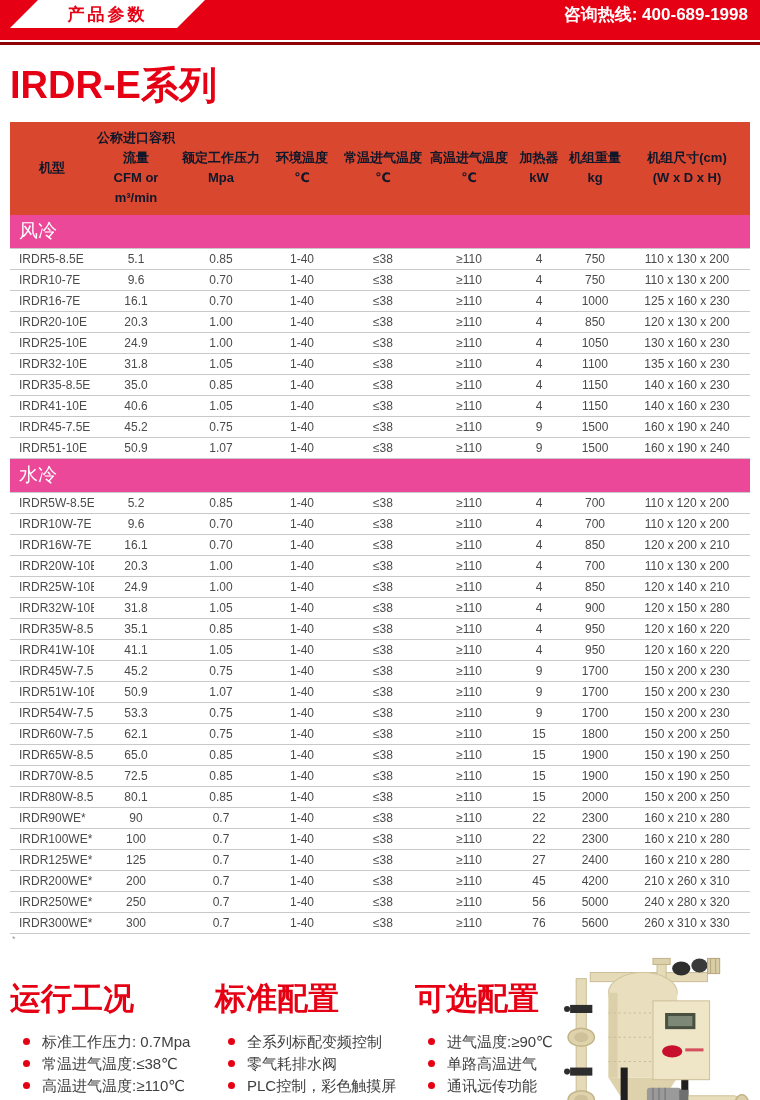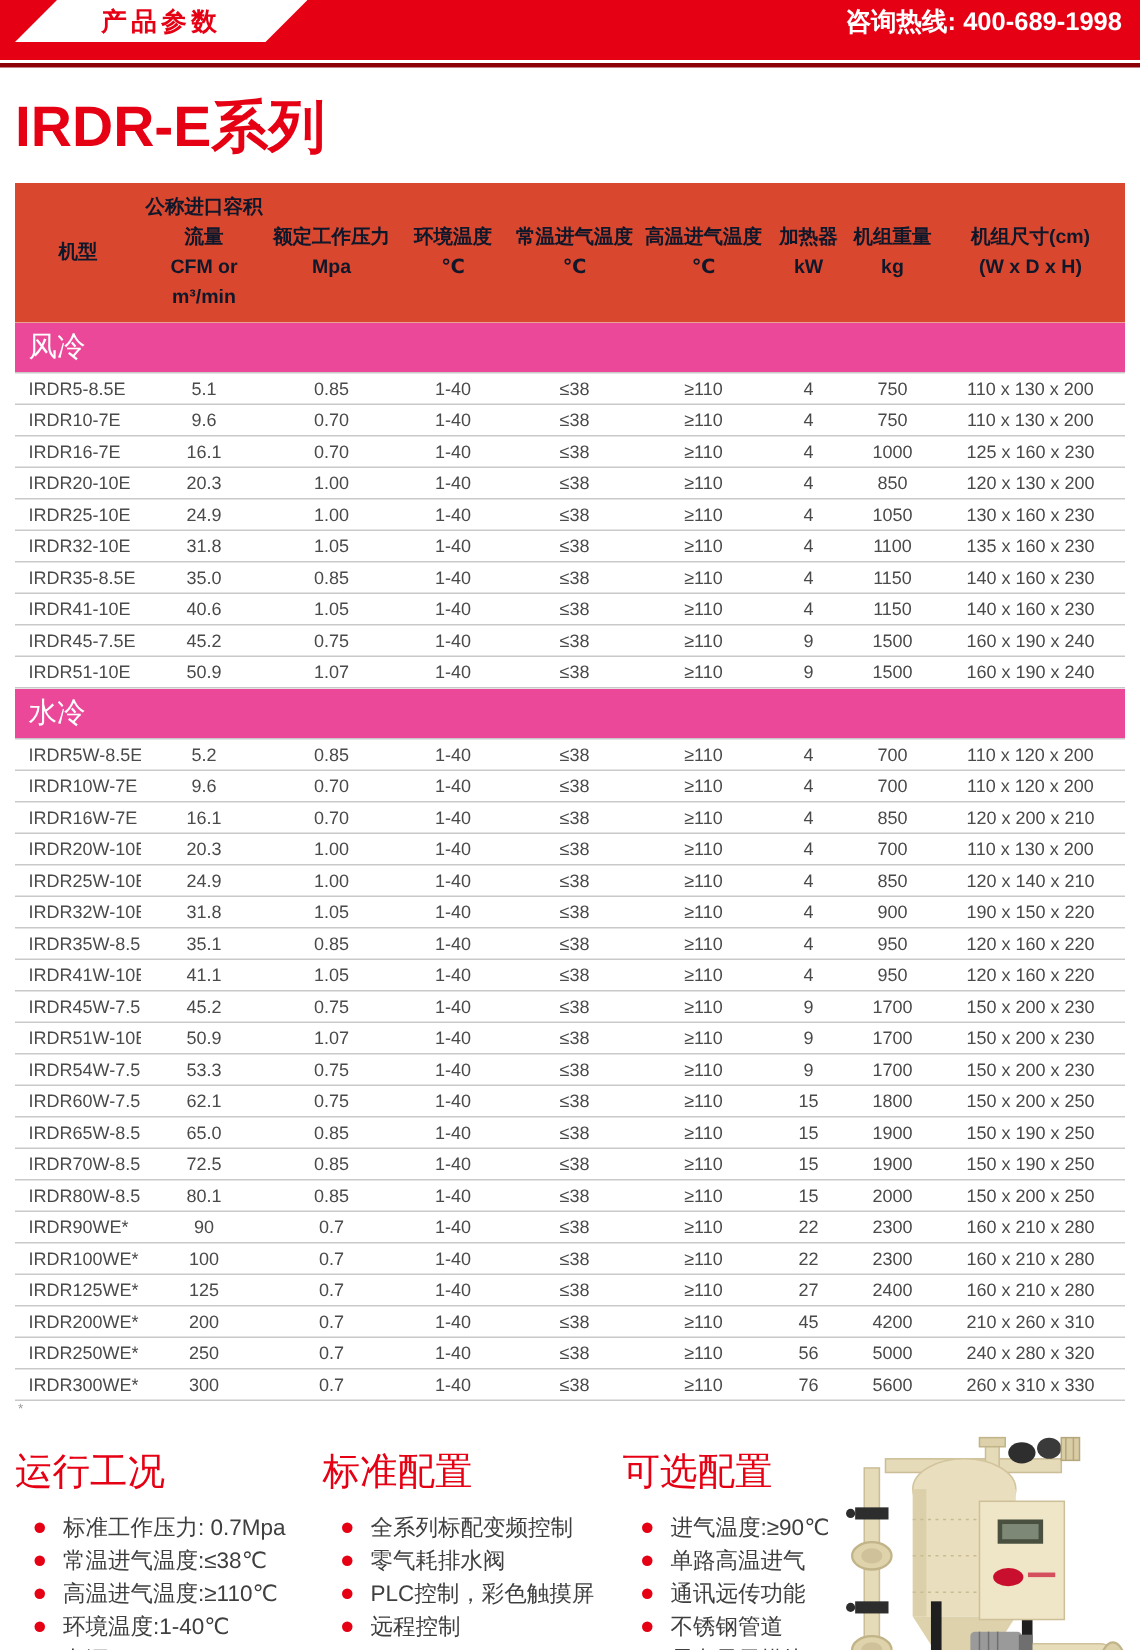--- a/index.html
+++ b/index.html
@@ -41,21 +41,21 @@
   tbody td {
     font-size:12px; color:#4a4a4a; text-align:center;
     padding:3px 0; height:13px; border-bottom:1px solid #c9c9c9;
     white-space:nowrap; overflow:hidden;
   }
   tbody td.model { text-align:left; padding-left:9px; }
   .footnote { margin:1px 0 0 12px; color:#9a9a9a; font-size:9px; line-height:1; }
 
   
   .bottom { display:flex; margin:8px 10px 0; }
-  .panel h2 { color:#e60014; font-size:25px; font-weight:normal; margin:12px 0 14px; }
+  .panel h2 { color:#e60014; font-size:31px; font-weight:bold; margin:26px 0 14px; }
   .panel ul { list-style:none; margin:0; padding:0 0 0 13px; }
   .panel li { display:flex; align-items:flex-start; margin-bottom:7px; font-size:15px; color:#3f3f3f; line-height:1.0; }
   .panel li .dot { width:7px; height:7px; border-radius:50%; background:#e60014; margin:4px 12px 0 0; flex:none; }
   .panel.p1 { width:205px; }
   .panel.p2 { width:200px; }
   .panel.p3 { width:172px; }
   .image-area { flex:1; position:relative; }
   svg.machine { position:absolute; right:-2px; top:-14px; width:192px; height:248px; }
 </style>
 </head>
@@ -296,21 +296,21 @@
       </tr>
       <tr>
         <td class="model">IRDR32W-10E</td>
         <td>31.8</td>
         <td>1.05</td>
         <td>1-40</td>
         <td>≤38</td>
         <td>≥110</td>
         <td>4</td>
         <td>900</td>
-        <td>190 x 150 x 220</td>
+        <td>120 x 150 x 280</td>
       </tr>
       <tr>
         <td class="model">IRDR35W-8.5E</td>
         <td>35.1</td>
         <td>0.85</td>
         <td>1-40</td>
         <td>≤38</td>
         <td>≥110</td>
         <td>4</td>
         <td>950</td>

